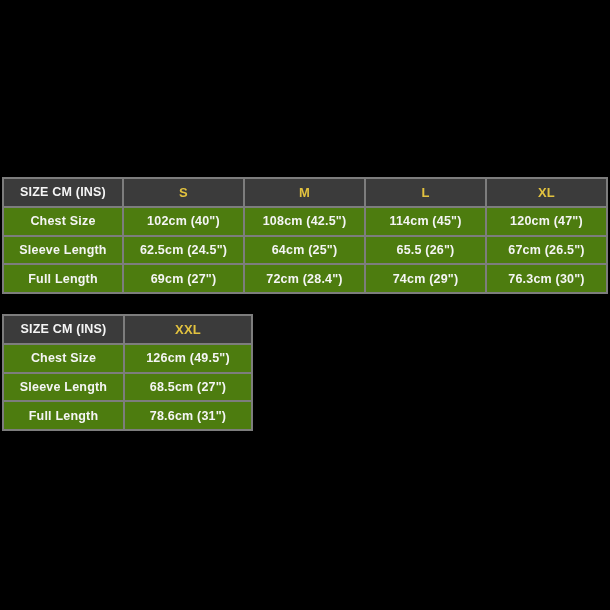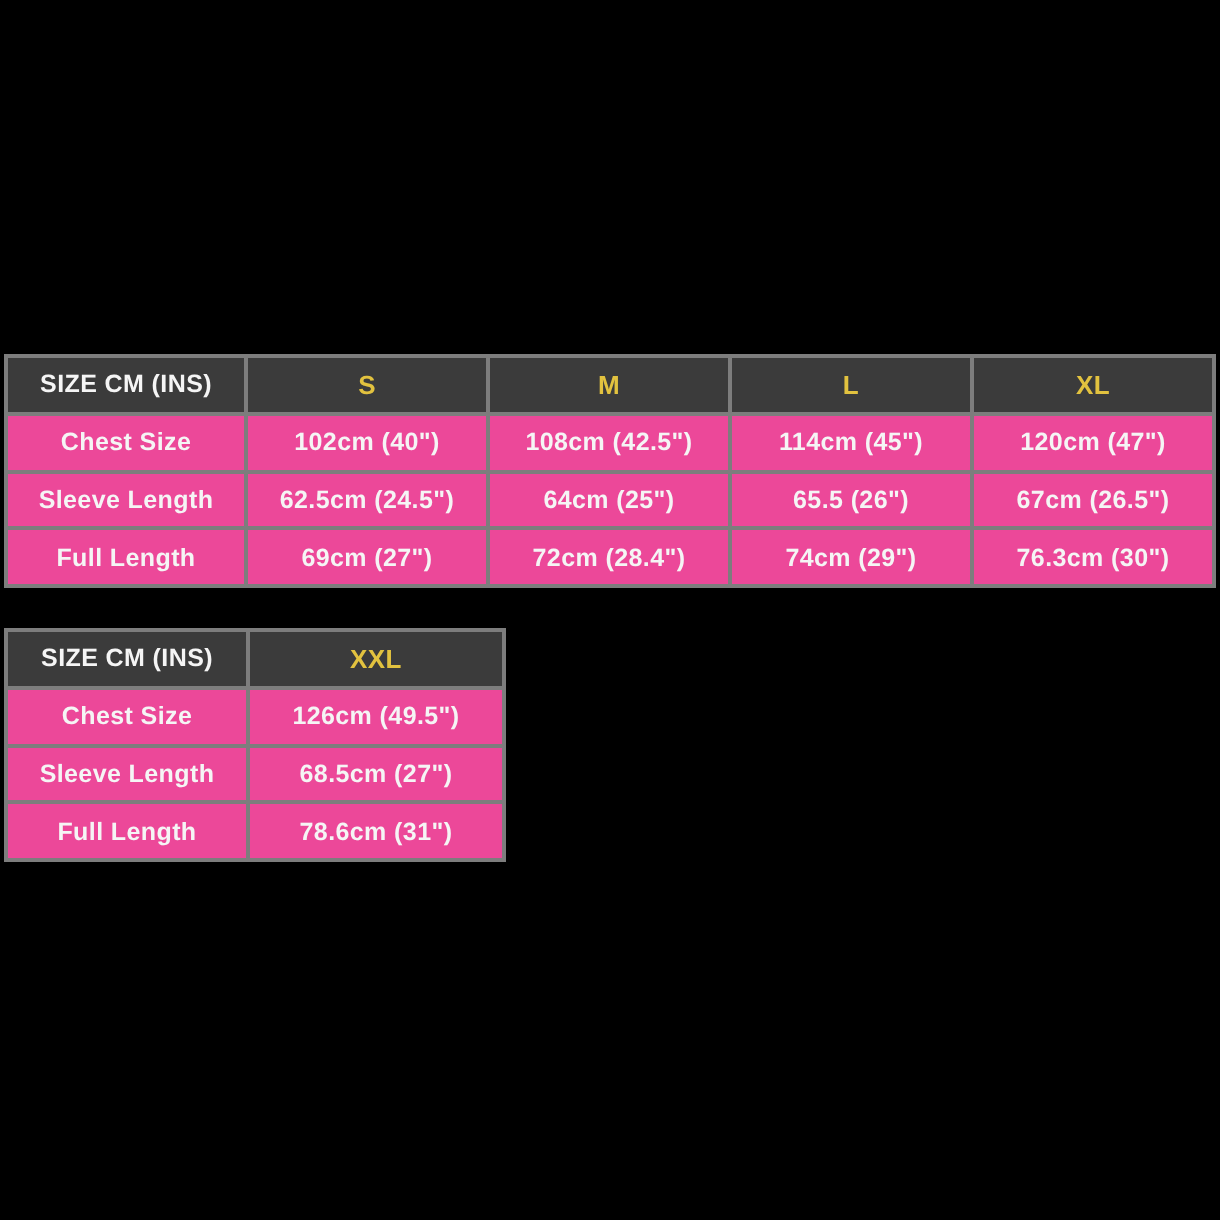--- a/index.html
+++ b/index.html
@@ -33,21 +33,21 @@
   }
   .size-table th {
     background: #3b3b3b;
     margin-left: 24px;
   }
   .size-table th.size-col {
     color: #e2c23f;
     font-size: 13px;
   }
   .size-table td {
-    background: #ec4899;
+    background: #4d7c0f;
   }
   #table-main {
     left: 2px;
     top: 177px;
     width: 606px;
     height: 115px;
   }
   #table-xxl {
     left: 2px;
     top: 314px;

